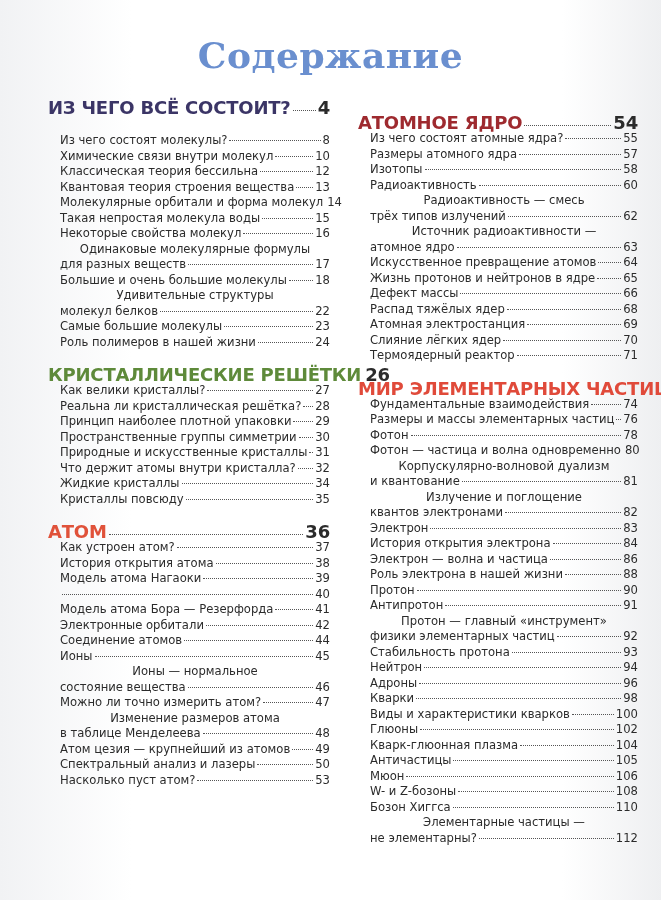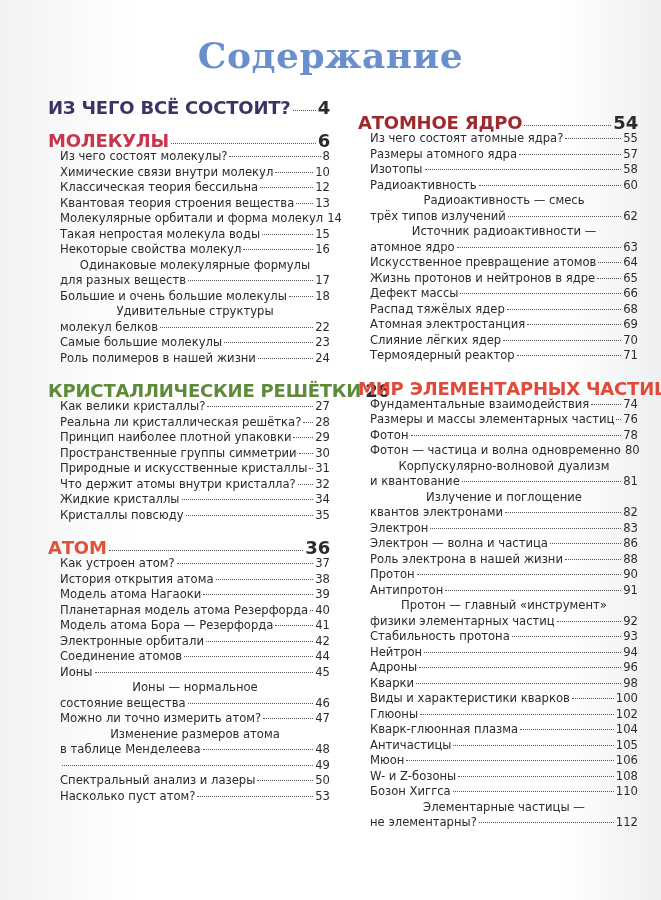--- a/index.html
+++ b/index.html
@@ -42,25 +42,20 @@
 
 <div class="col left">
   <div class="section">
     <div class="row head">
       <span class="label" style="color: rgb(59, 53, 102);">ИЗ ЧЕГО ВСЁ СОСТОИТ?</span>
       <span class="dots"></span>
       <span class="page">4</span>
     </div>
   </div>
   <div class="section">
-      <div class="row head">
-        <span class="label" style="color: rgb(200, 54, 77);">МОЛЕКУЛЫ</span>
-        <span class="dots"></span>
-        <span class="page">6</span>
-      </div>
       <div class="row sub">
         <span class="label">Из чего состоят молекулы?</span>
         <span class="dots"></span>
         <span class="page">8</span>
       </div>
       <div class="row sub">
         <span class="label">Химические связи внутри молекул</span>
         <span class="dots"></span>
         <span class="page">10</span>
       </div>
@@ -179,21 +174,20 @@
         <span class="label">История открытия атома</span>
         <span class="dots"></span>
         <span class="page">38</span>
       </div>
       <div class="row sub">
         <span class="label">Модель атома Нагаоки</span>
         <span class="dots"></span>
         <span class="page">39</span>
       </div>
       <div class="row sub">
-        <span class="label">Планетарная модель атома Резерфорда</span>
         <span class="dots"></span>
         <span class="page">40</span>
       </div>
       <div class="row sub">
         <span class="label">Модель атома Бора — Резерфорда</span>
         <span class="dots"></span>
         <span class="page">41</span>
       </div>
       <div class="row sub">
         <span class="label">Электронные орбитали</span>
@@ -221,20 +215,21 @@
         <span class="dots"></span>
         <span class="page">47</span>
       </div>
       <div class="wrap-first">Изменение размеров атома</div>
       <div class="row sub">
         <span class="label">в таблице Менделеева</span>
         <span class="dots"></span>
         <span class="page">48</span>
       </div>
       <div class="row sub">
+        <span class="label">Атом цезия — крупнейший из атомов</span>
         <span class="dots"></span>
         <span class="page">49</span>
       </div>
       <div class="row sub">
         <span class="label">Спектральный анализ и лазеры</span>
         <span class="dots"></span>
         <span class="page">50</span>
       </div>
       <div class="row sub">
         <span class="label">Насколько пуст атом?</span>
@@ -356,20 +351,25 @@
         <span class="label">квантов электронами</span>
         <span class="dots"></span>
         <span class="page">82</span>
       </div>
       <div class="row sub">
         <span class="label">Электрон</span>
         <span class="dots"></span>
         <span class="page">83</span>
       </div>
       <div class="row sub">
+        <span class="label">История открытия электрона</span>
+        <span class="dots"></span>
+        <span class="page">84</span>
+      </div>
+      <div class="row sub">
         <span class="label">Электрон — волна и частица</span>
         <span class="dots"></span>
         <span class="page">86</span>
       </div>
       <div class="row sub">
         <span class="label">Роль электрона в нашей жизни</span>
         <span class="dots"></span>
         <span class="page">88</span>
       </div>
       <div class="row sub">

